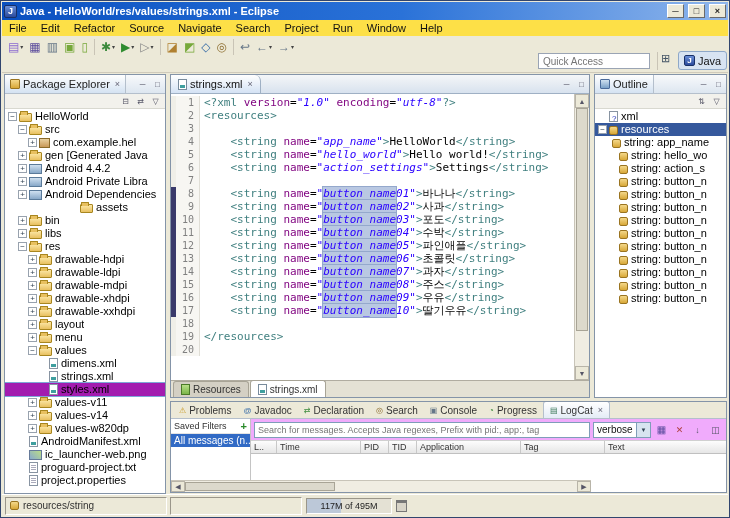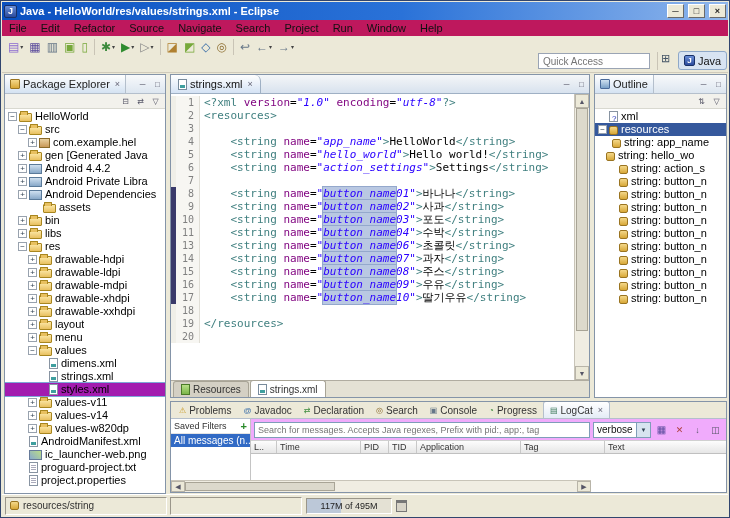--- a/index.html
+++ b/index.html
@@ -5,21 +5,21 @@
 *{margin:0;padding:0;box-sizing:border-box}
 html,body{width:730px;height:518px;overflow:hidden}
 body{font-family:"Liberation Sans",sans-serif;background:#8f9bae}
 .win{position:relative;width:730px;height:518px;background:#ece9d8;border:1px solid #31456e;overflow:hidden}
 
 .titlebar{position:absolute;left:1px;top:1px;right:1px;height:18px;background:linear-gradient(90deg,#0a50c0,#2a72d8 55%,#8fb6ec);display:flex;align-items:center;padding:0 2px;gap:3px}
 .appicon{width:13px;height:13px;background:linear-gradient(#6a8fd8,#2a4a9c);color:#fff;font-size:9px;font-weight:bold;display:inline-flex;align-items:center;justify-content:center;border-radius:2px;border:1px solid #183068;flex:none}
 .title{color:#fff;font-size:11px;font-weight:bold;flex:1;white-space:nowrap;overflow:hidden}
 .wbtn{width:17px;height:14px;background:#ece9d8;border:1px solid;border-color:#fff #6a6a6a #6a6a6a #fff;font-size:9px;line-height:12px;text-align:center;color:#222;font-weight:bold;margin-left:1px;flex:none}
 
-.menubar{position:absolute;left:1px;top:19px;right:1px;height:16px;background:#be185d;display:flex;align-items:center;font-size:11px;color:#111}
+.menubar{position:absolute;left:1px;top:19px;right:1px;height:16px;background:#fde047;display:flex;align-items:center;font-size:11px;color:#111}
 .mitem{padding:1px 7px}
 
 .toolbar{position:absolute;left:1px;top:35px;right:1px;height:37px;background:#ece9d8;border-bottom:1px solid #cfcabb}
 .tbrow{display:flex;align-items:center;height:21px;padding-left:3px}
 .ticon{display:inline-flex;align-items:center;height:18px;padding:0 2px;border:1px solid transparent;border-radius:2px}
 .tglyph{font-size:12px;line-height:14px}
 .ddarrow{font-size:6px;color:#444;margin-left:1px}
 .tsep{width:1px;height:16px;background:#c9c4b6;margin:0 3px}
 .qa{position:absolute;left:536px;top:17px;width:112px;height:16px;border:1px solid #9aa4b4;font-size:10px;padding:0 4px;color:#555;background:#fff;font-family:"Liberation Sans",sans-serif}
 .perspsep{position:absolute;left:655px;top:16px;height:18px;width:1px;background:#c9c4b6}
@@ -251,21 +251,21 @@
         <div class="trow" style="padding-left: 13px;">
           <span class="texp">+</span>
           <span class="tico ti-lib"></span>
           <span class="tlab">Android Private Libra</span>
         </div>
         <div class="trow" style="padding-left: 13px;">
           <span class="texp">+</span>
           <span class="tico ti-lib"></span>
           <span class="tlab">Android Dependencies</span>
         </div>
-        <div class="trow" style="padding-left: 27px;">
+        <div class="trow" style="padding-left: 27px; justify-content: center;">
           <span class="texp noline"></span>
           <span class="tico ti-folder"></span>
           <span class="tlab">assets</span>
         </div>
         <div class="trow" style="padding-left: 13px;">
           <span class="texp">+</span>
           <span class="tico ti-folder"></span>
           <span class="tlab">bin</span>
         </div>
         <div class="trow" style="padding-left: 13px;">
@@ -434,20 +434,25 @@
             <span class="ln">10</span>
             <span class="cd"><span class="sy-tx">    </span><span class="sy-tg">&lt;string </span><span class="sy-at">name</span><span class="sy-tx">=</span><span class="sy-vl">"</span><span class="sy-vl occ">button_name</span><span class="sy-vl">03"</span><span class="sy-tg">&gt;</span><span class="sy-tx">포도</span><span class="sy-tg">&lt;/string&gt;</span></span>
           </div>
           <div class="cline">
             <span class="chg chg-on"></span>
             <span class="ln">11</span>
             <span class="cd"><span class="sy-tx">    </span><span class="sy-tg">&lt;string </span><span class="sy-at">name</span><span class="sy-tx">=</span><span class="sy-vl">"</span><span class="sy-vl occ">button_name</span><span class="sy-vl">04"</span><span class="sy-tg">&gt;</span><span class="sy-tx">수박</span><span class="sy-tg">&lt;/string&gt;</span></span>
           </div>
           <div class="cline">
             <span class="chg chg-on"></span>
+            <span class="ln">12</span>
+            <span class="cd"><span class="sy-tx">    </span><span class="sy-tg">&lt;string </span><span class="sy-at">name</span><span class="sy-tx">=</span><span class="sy-vl">"</span><span class="sy-vl occ">button_name</span><span class="sy-vl">05"</span><span class="sy-tg">&gt;</span><span class="sy-tx">파인애플</span><span class="sy-tg">&lt;/string&gt;</span></span>
+          </div>
+          <div class="cline">
+            <span class="chg chg-on"></span>
             <span class="ln">13</span>
             <span class="cd"><span class="sy-tx">    </span><span class="sy-tg">&lt;string </span><span class="sy-at">name</span><span class="sy-tx">=</span><span class="sy-vl">"</span><span class="sy-vl occ">button_name</span><span class="sy-vl">06"</span><span class="sy-tg">&gt;</span><span class="sy-tx">초콜릿</span><span class="sy-tg">&lt;/string&gt;</span></span>
           </div>
           <div class="cline">
             <span class="chg chg-on"></span>
             <span class="ln">14</span>
             <span class="cd"><span class="sy-tx">    </span><span class="sy-tg">&lt;string </span><span class="sy-at">name</span><span class="sy-tx">=</span><span class="sy-vl">"</span><span class="sy-vl occ">button_name</span><span class="sy-vl">07"</span><span class="sy-tg">&gt;</span><span class="sy-tx">과자</span><span class="sy-tg">&lt;/string&gt;</span></span>
           </div>
           <div class="cline">
             <span class="chg chg-on"></span>
@@ -522,21 +527,21 @@
         <div class="trow osel" style="padding-left: 3px;">
           <span class="texp">−</span>
           <span class="tico ti-elem"></span>
           <span class="tlab">resources</span>
         </div>
         <div class="trow" style="padding-left: 6px;">
           <span class="texp noline"></span>
           <span class="tico ti-elem"></span>
           <span class="tlab">string: app_name</span>
         </div>
-        <div class="trow" style="">
+        <div class="trow" style="padding-left: 13px;">
           <span class="texp noline"></span>
           <span class="tico ti-elem"></span>
           <span class="tlab">string: hello_wo</span>
         </div>
         <div class="trow" style="padding-left: 13px;">
           <span class="texp noline"></span>
           <span class="tico ti-elem"></span>
           <span class="tlab">string: action_s</span>
         </div>
         <div class="trow" style="padding-left: 13px;">

